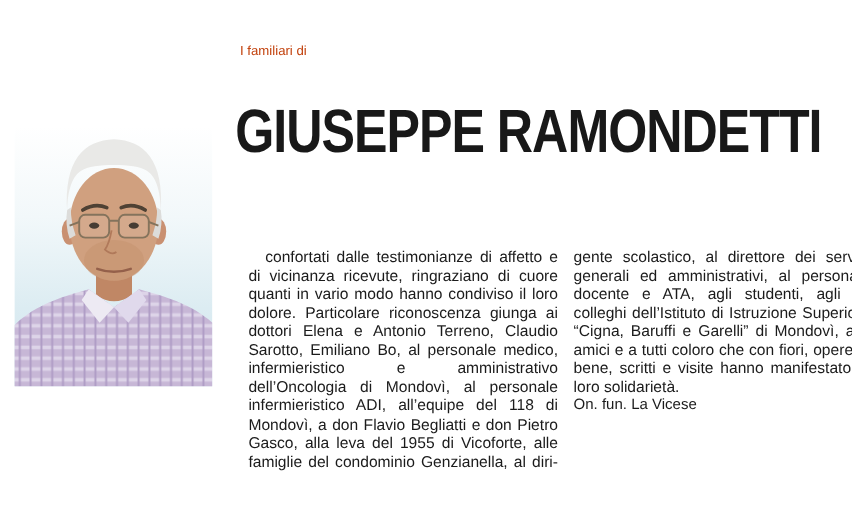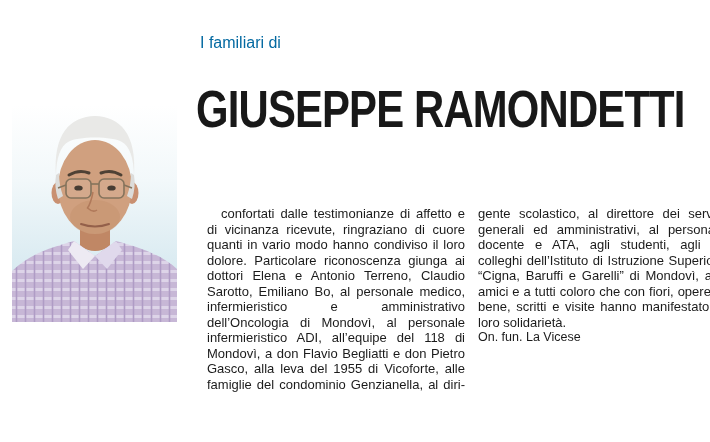--- a/index.html
+++ b/index.html
@@ -12,23 +12,23 @@
     height: 442px;
     position: relative;
     overflow: hidden;
     font-family: "Liberation Sans", "DejaVu Sans", sans-serif;
     color: #1c1c1c;
   }
   .intro {
     position: absolute;
     left: 200px;
     top: 36px;
-    font-size: 16px;
+    font-size: 11px;
     line-height: 14px;
-    color: #0369a1;
+    color: #c2410c;
   }
   .title {
     position: absolute;
     left: 196px;
     top: 63px;
     line-height: 1;
     white-space: nowrap;
   }
   .title-inner {
     display: inline-block;

